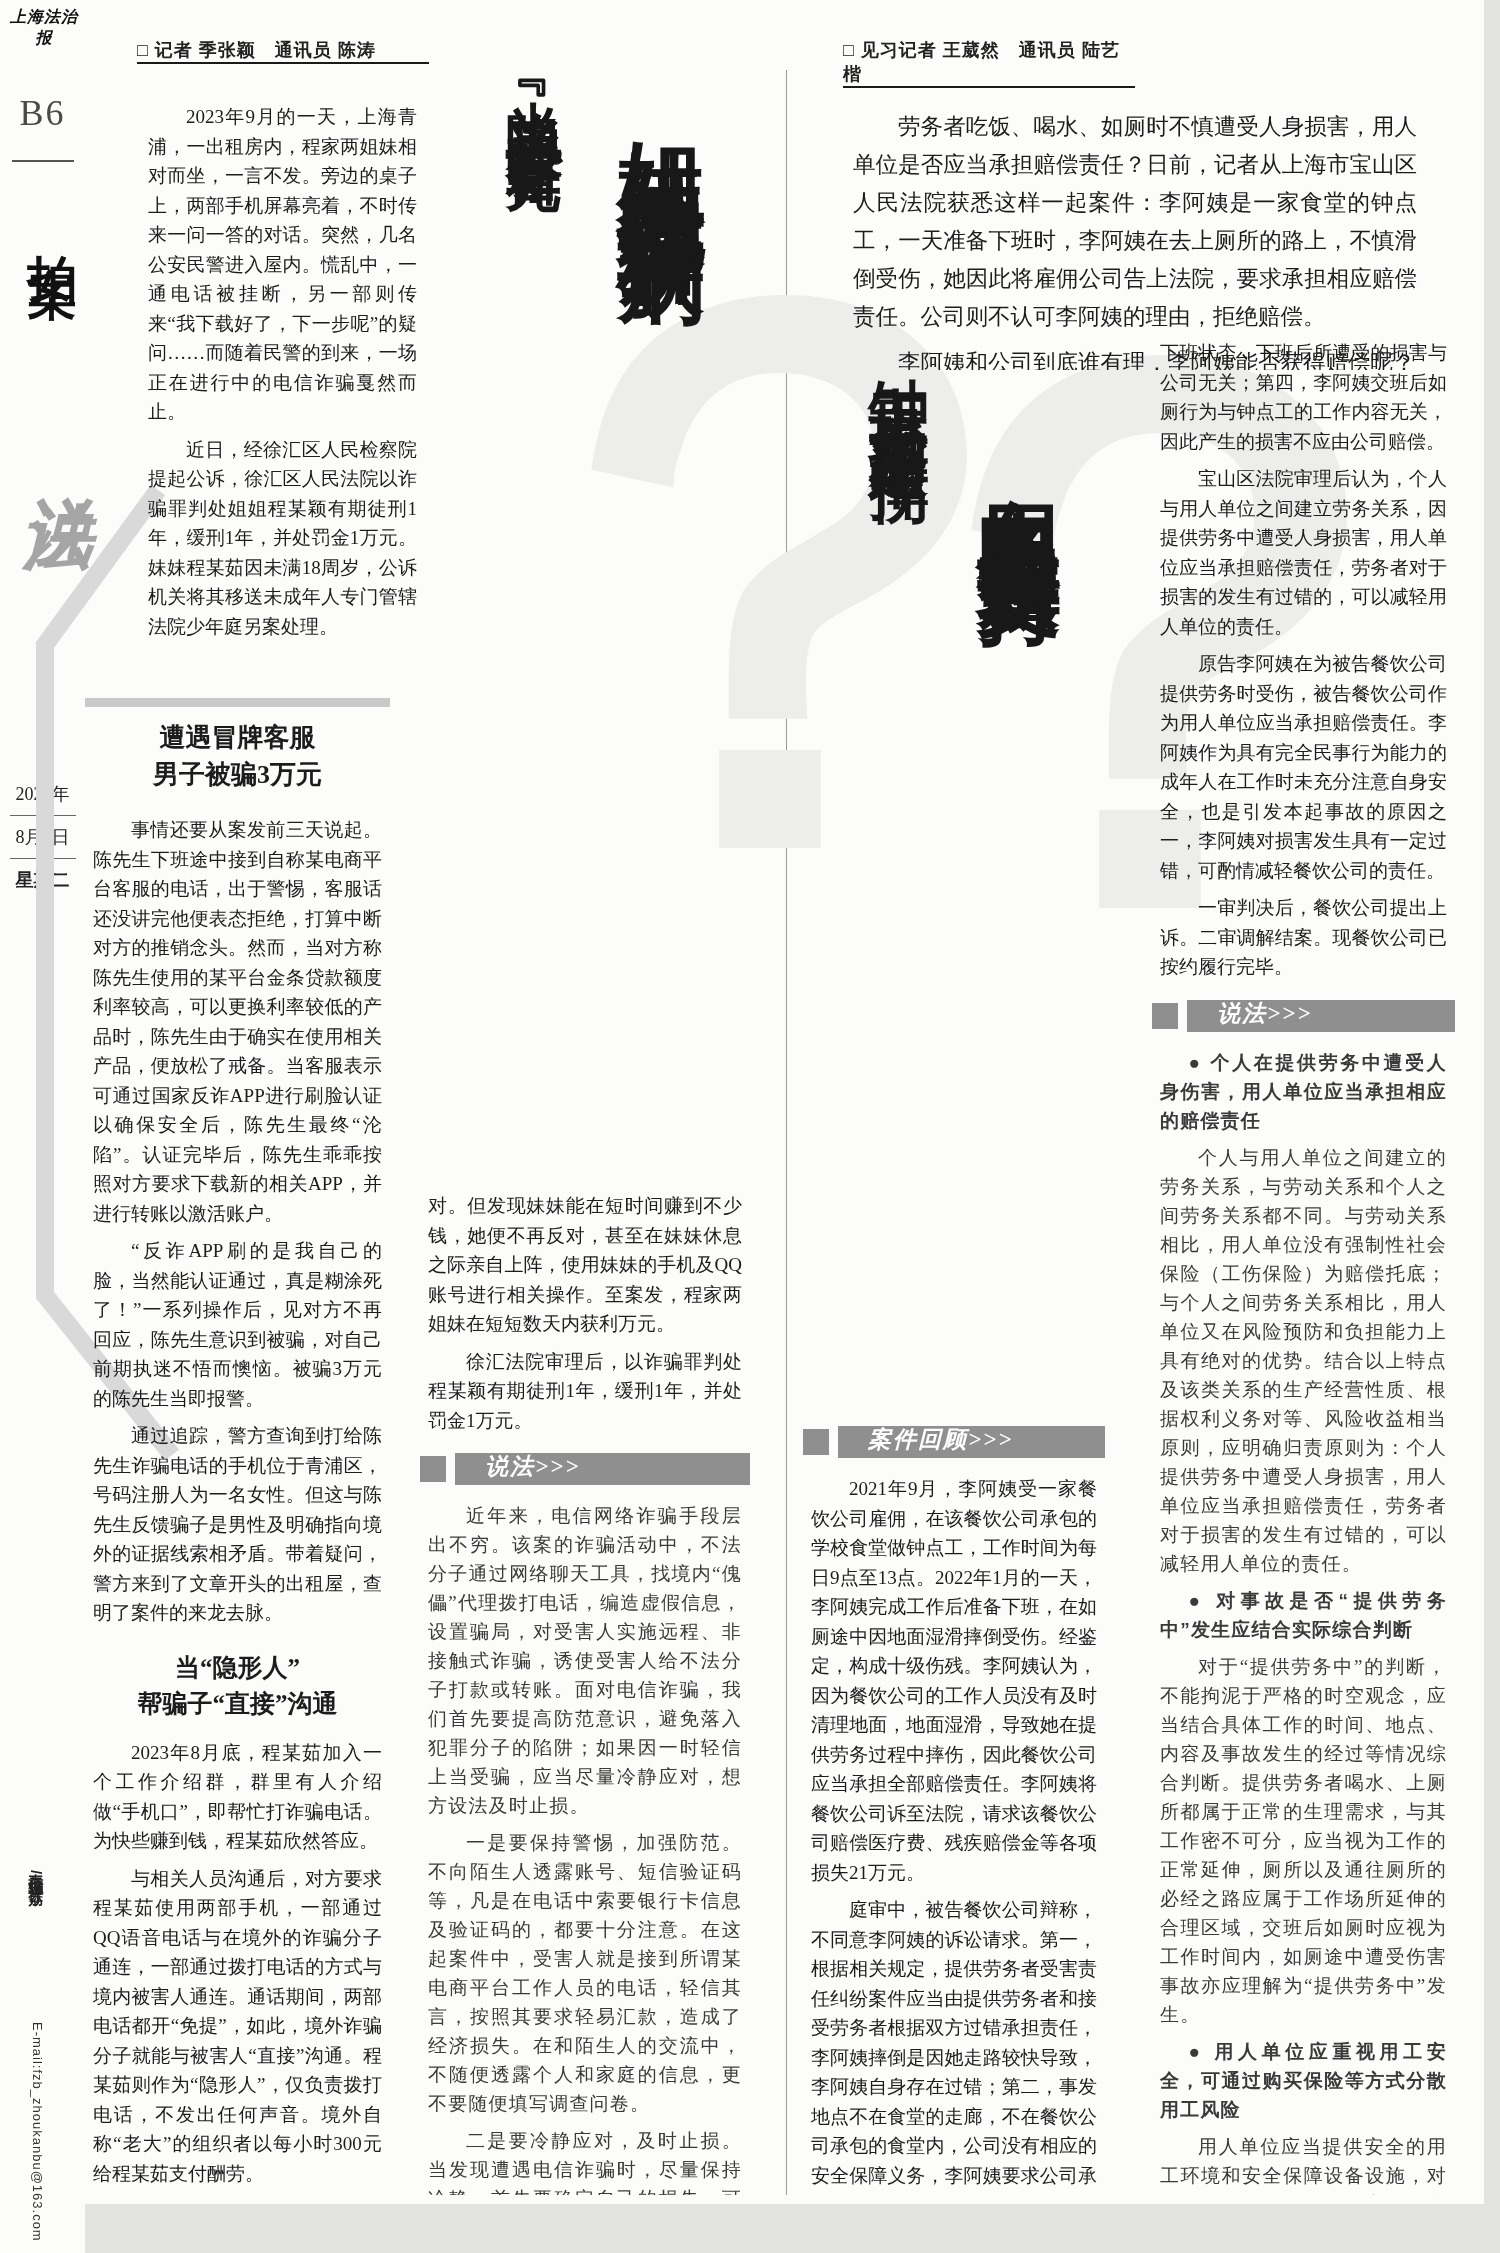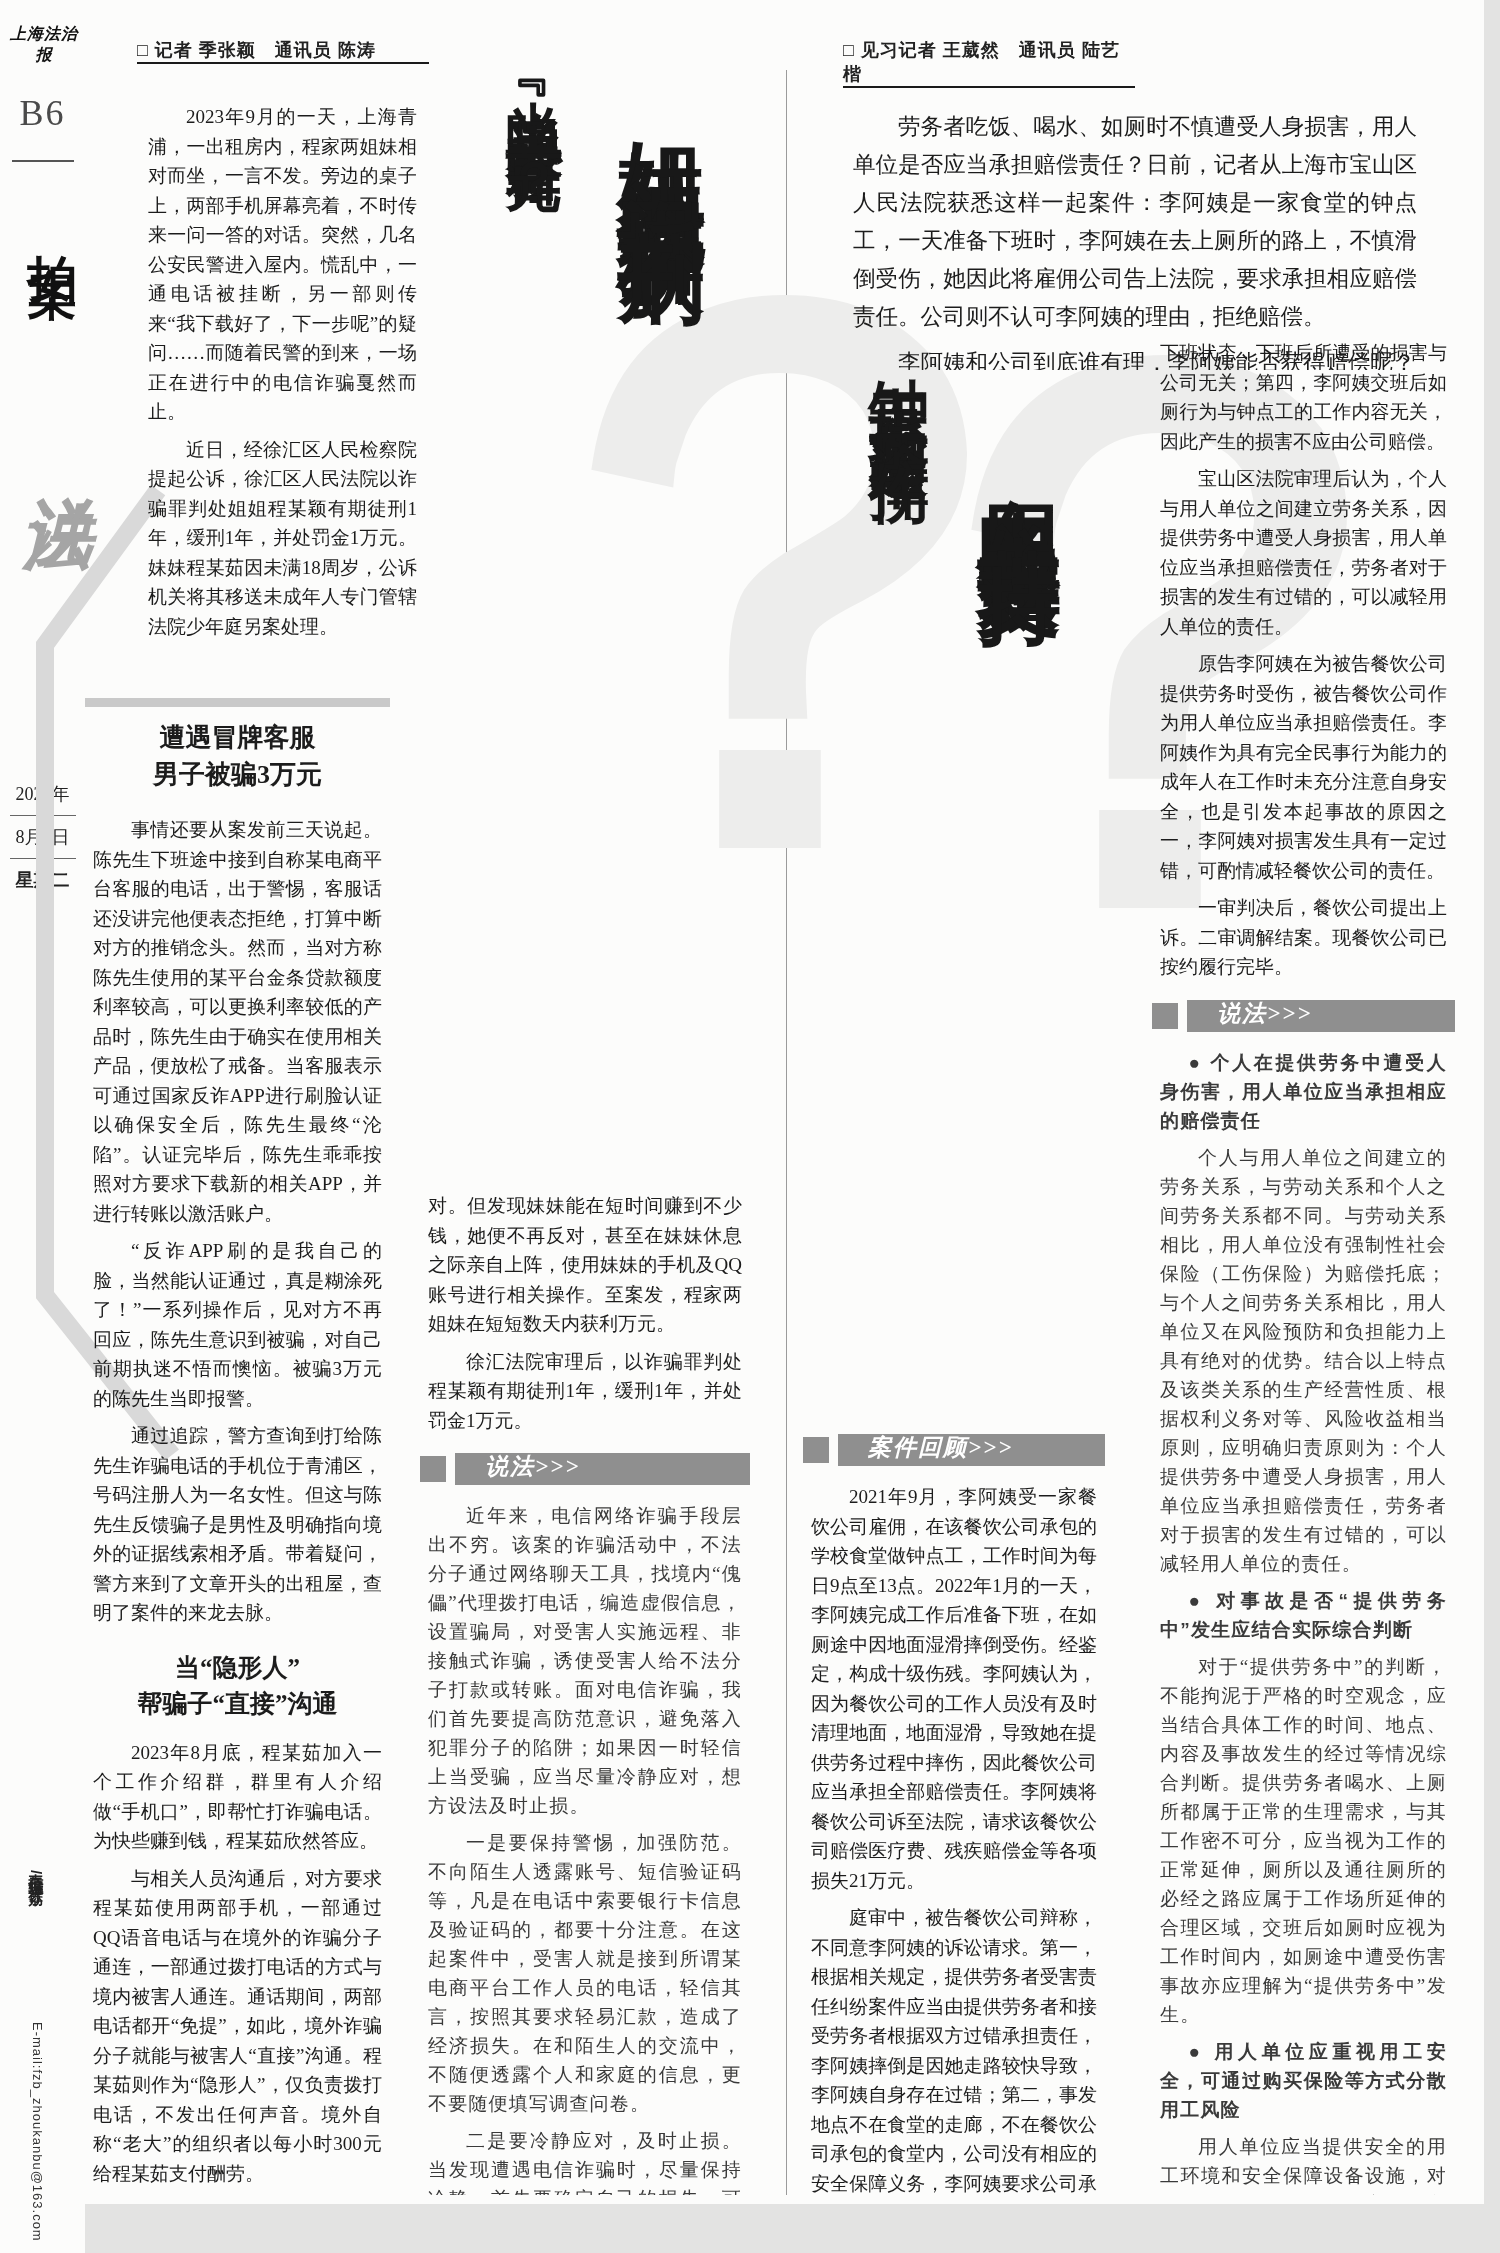--- a/index.html
+++ b/index.html
@@ -1,21 +1,21 @@
 <!DOCTYPE html>
 <html><head>
 <meta charset="utf-8">
 <style>
   html,body{margin:0;padding:0;background:#888;}
   .page{position:relative;width:1500px;height:2253px;background:#fcfcfb;overflow:hidden;
         font-family:"Liberation Serif","DejaVu Serif",serif;color:#1c1c1c;}
   .abs{position:absolute;}
   .v{writing-mode:vertical-rl;}
   
-  .logo{left:2px;top:24px;width:84px;font-size:16px;font-weight:bold;font-style:italic;color:#111;text-align:center;letter-spacing:1px;}
+  .logo{left:2px;top:7px;width:84px;font-size:16px;font-weight:bold;font-style:italic;color:#111;text-align:center;letter-spacing:1px;}
   .pageno{left:0;top:92px;width:85px;text-align:center;font-size:36px;color:#4a4a4a;letter-spacing:2px;font-family:"Liberation Serif",serif;}
   .pageno-rule{left:12px;top:160px;width:62px;height:2px;background:#555;}
   .section-top{left:20px;top:215px;font-size:50px;font-weight:bold;color:#111;letter-spacing:10px;}
   .section-bottom{left:10px;top:440px;font-size:70px;color:#a5a5a5;font-style:italic;font-weight:bold;letter-spacing:6px;}
   .datebox{left:0;top:782px;width:85px;text-align:center;font-size:18px;color:#222;}
   .datebox .rule{width:66px;height:1px;background:#666;margin:9px auto;}
   .datebox .week{font-weight:bold;}
   .editor{left:26px;top:1862px;font-size:15px;font-weight:bold;font-family:"Liberation Sans",sans-serif;color:#222;letter-spacing:2px;}
   .email{left:30px;top:2022px;font-size:13px;font-family:"Liberation Sans",sans-serif;color:#333;letter-spacing:1px;}
   
@@ -119,21 +119,21 @@
 
   <div class="abs col intro-large" style="left:845px;top:100px;width:580px;height:270px;">
     <p>劳务者吃饭、喝水、如厕时不慎遭受人身损害，用人单位是否应当承担赔偿责任？日前，记者从上海市宝山区人民法院获悉这样一起案件：李阿姨是一家食堂的钟点工，一天准备下班时，李阿姨在去上厕所的路上，不慎滑倒受伤，她因此将雇佣公司告上法院，要求承担相应赔偿责任。公司则不认可李阿姨的理由，拒绝赔偿。</p>
     <p>李阿姨和公司到底谁有理，李阿姨能否获得赔偿呢？</p>
   </div>
 
   <div class="abs v vt" style="left:858px;top:330px;height:830px;font-size:60px;letter-spacing:8px;">钟点工交班后如厕途中摔伤</div>
   <div class="abs v vt" style="left:962px;top:432px;height:905px;font-size:84px;letter-spacing:7px;">向用人单位索赔获支持</div>
 
   <div class="abs col song" style="left:803px;top:1418px;width:302px;height:777px;">
-    <div class="badge" style="margin-top:16px;">
+    <div class="badge" style="margin-top:8px;">
       <span class="sq"></span>
       <span class="bar">案件回顾&gt;&gt;&gt;</span>
     </div>
     <p>2021年9月，李阿姨受一家餐饮公司雇佣，在该餐饮公司承包的学校食堂做钟点工，工作时间为每日9点至13点。2022年1月的一天，李阿姨完成工作后准备下班，在如厕途中因地面湿滑摔倒受伤。经鉴定，构成十级伤残。李阿姨认为，因为餐饮公司的工作人员没有及时清理地面，地面湿滑，导致她在提供劳务过程中摔伤，因此餐饮公司应当承担全部赔偿责任。李阿姨将餐饮公司诉至法院，请求该餐饮公司赔偿医疗费、残疾赔偿金等各项损失21万元。</p>
     <p>庭审中，被告餐饮公司辩称，不同意李阿姨的诉讼请求。第一，根据相关规定，提供劳务者受害责任纠纷案件应当由提供劳务者和接受劳务者根据双方过错承担责任，李阿姨摔倒是因她走路较快导致，李阿姨自身存在过错；第二，事发地点不在食堂的走廊，不在餐饮公司承包的食堂内，公司没有相应的安全保障义务，李阿姨要求公司承担赔偿责任没有法律依据；第三，事发时，李阿姨已经完成了工作，换下工作服，但已经是</p>
   </div>
 
   <div class="abs col song" style="left:1152px;top:330px;width:303px;height:1865px;">
     <p class="noindent">下班状态，下班后所遭受的损害与公司无关；第四，李阿姨交班后如厕行为与钟点工的工作内容无关，因此产生的损害不应由公司赔偿。</p>
     <p>宝山区法院审理后认为，个人与用人单位之间建立劳务关系，因提供劳务中遭受人身损害，用人单位应当承担赔偿责任，劳务者对于损害的发生有过错的，可以减轻用人单位的责任。</p>

